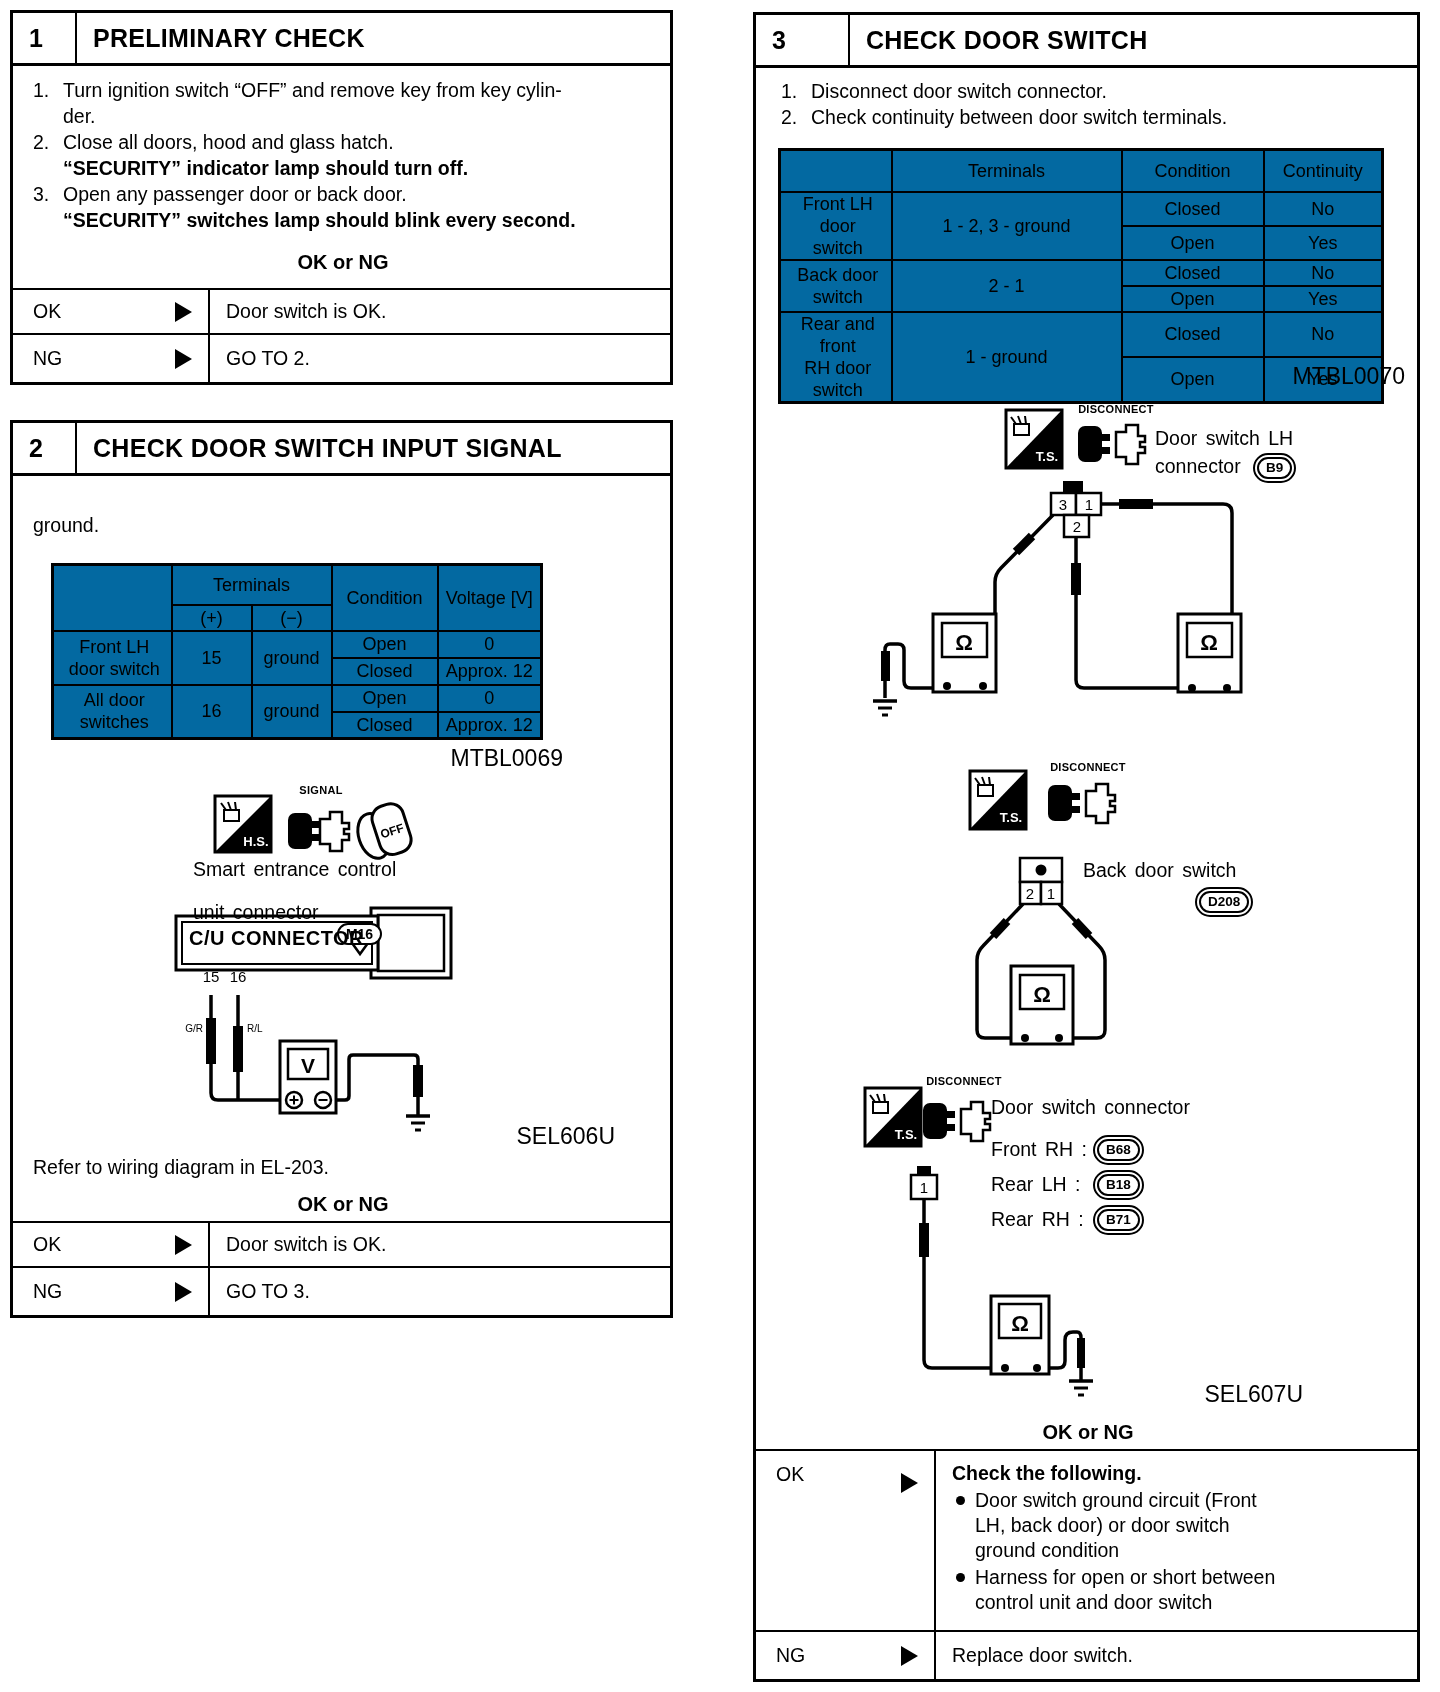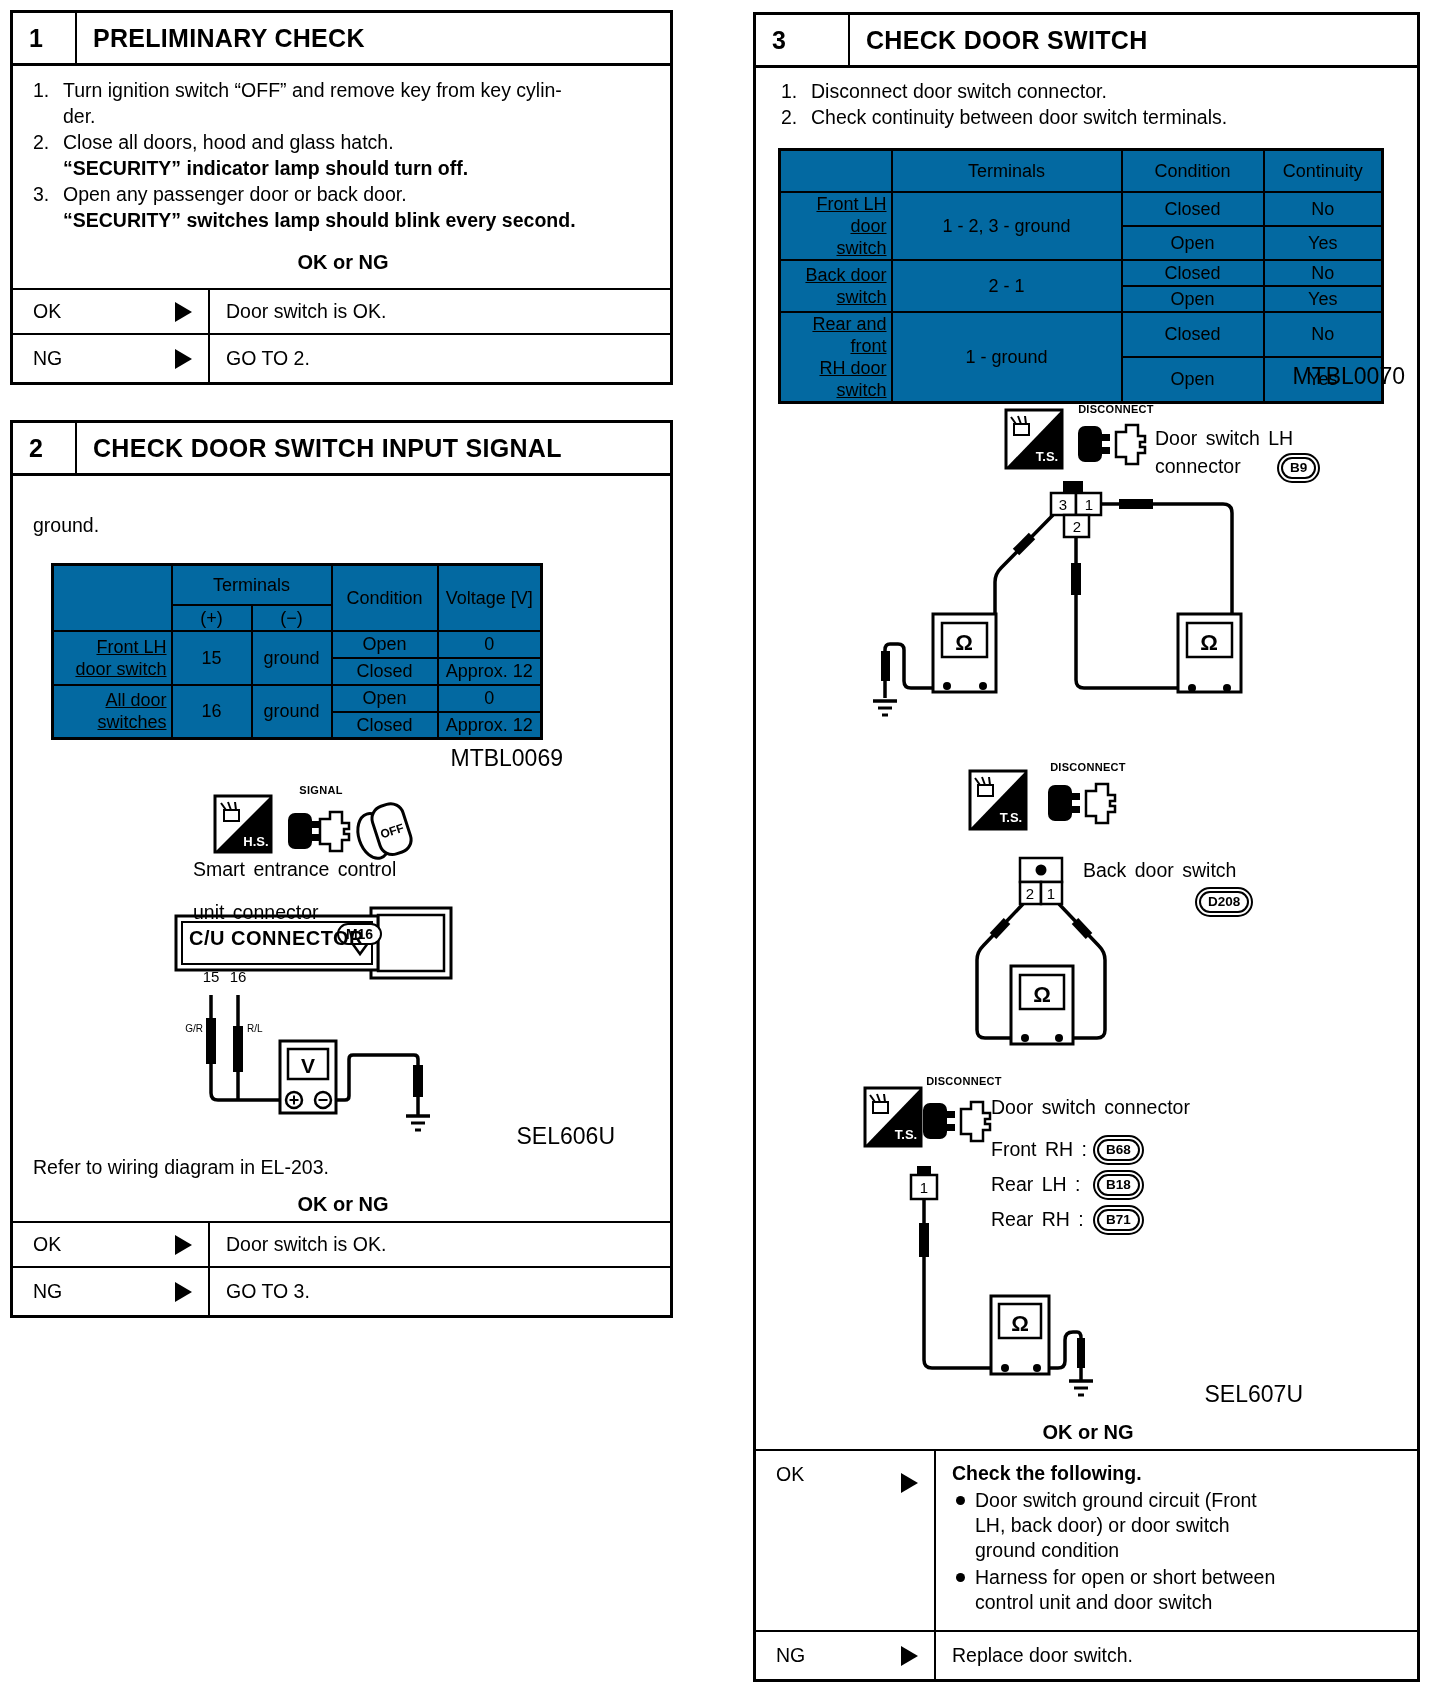--- a/index.html
+++ b/index.html
@@ -25,21 +25,21 @@
   .arrow{position:absolute;right:16px;top:50%;transform:translateY(-50%);width:0;height:0;
          border-left:17px solid #000;border-top:10px solid transparent;border-bottom:10px solid transparent;}
   .arrow.top{top:22px;transform:none;}
   .rright{flex:1;display:flex;align-items:center;padding-left:16px;font-size:19.5px;line-height:25px;}
   .rright.col{flex-direction:column;align-items:flex-start;justify-content:flex-start;padding-top:10px;}
   .bullet-item{display:flex;margin-top:2px;}
   .bullet{width:9px;height:9px;border-radius:50%;background:#000;flex:none;margin:8px 10px 0 4px;}
   .dtable{border-collapse:collapse;table-layout:fixed;position:absolute;background:#0369a1;
           border:3px solid #000;}
   .dtable td{border:2px solid #000;text-align:center;padding:0 4px;font-size:18px;line-height:22px;}
-  .dtable td.lbl{text-align:right;padding-left:8px;text-decoration:underline;}
+  .dtable td.lbl{text-align:center;padding-left:8px;}
   .ref{position:absolute;font-size:23px;text-align:right;}
   .cap{position:absolute;font-size:19.5px;line-height:28px;word-spacing:3px;white-space:nowrap;}
   .badge{display:inline-block;border:2px solid #000;border-radius:999px;padding:0 7px;font-size:13.5px;
          font-weight:bold;line-height:18px;background:#fff;vertical-align:middle;margin-top:40px;}
   .badge.dbl{outline:2px solid #000;outline-offset:2px;margin:4px 6px;}
   .plugtext{position:absolute;font-size:11px;font-weight:bold;letter-spacing:.3px;text-align:center;white-space:nowrap;}
   .pinlbl{position:absolute;font-size:15px;text-align:center;}
   .wirelbl{position:absolute;font-size:10px;}
   .svgt{font-family:"Liberation Sans",sans-serif;font-size:13px;font-weight:bold;}
   .w{fill:#fff;}
@@ -347,21 +347,21 @@
       <g stroke="#000">
         <line x1="10" y1="303" x2="34" y2="303" stroke-width="3.5"></line>
         <line x1="15" y1="310" x2="29" y2="310" stroke-width="3"></line>
         <line x1="19" y1="317" x2="25" y2="317" stroke-width="3"></line>
       </g>
     </svg>
     <div class="plugtext" style="left:315px;top:388px;width:90px">DISCONNECT</div>
     <div class="cap" style="left:399px;top:409px">
       <span>Door switch LH</span><br>
       <span>connector</span>
-      <span class="badge dbl" style="margin-left:32px">B9</span>
+      <span class="badge dbl" style="margin-left:8px">B9</span>
     </div>
 
     <svg class="diag" style="left:127px;top:743px" width="420" height="300" viewBox="0 0 420 300">
       <g>
         <rect x="87" y="13" width="56" height="58" fill="#fff" stroke="#000" stroke-width="3"></rect>
         <polygon points="87,71 143,13 143,71" fill="#000"></polygon>
         <rect x="95" y="27" width="15" height="11" fill="none" stroke="#000" stroke-width="2"></rect>
         <line x1="97" y1="27" x2="92" y2="20" stroke="#000" stroke-width="2"></line>
         <line x1="102" y1="27" x2="99" y2="19" stroke="#000" stroke-width="2"></line>
         <line x1="107" y1="27" x2="106" y2="19" stroke="#000" stroke-width="2"></line>

